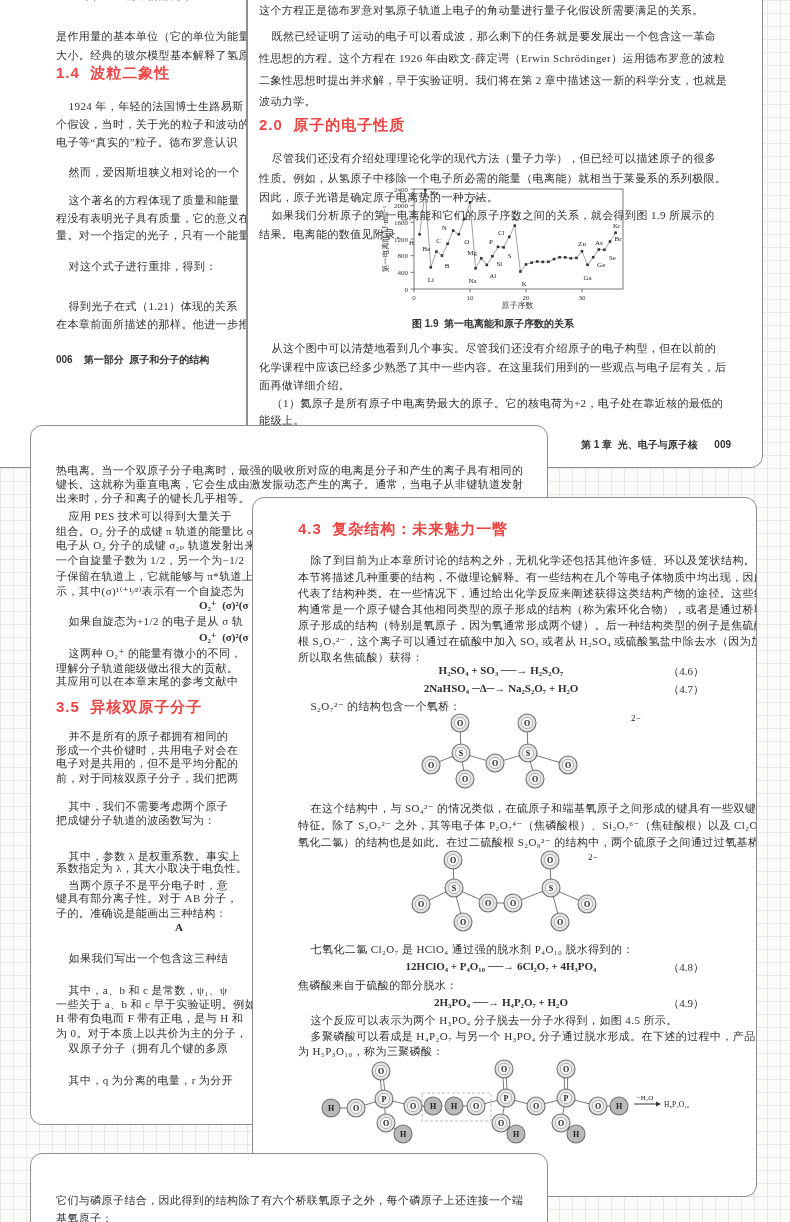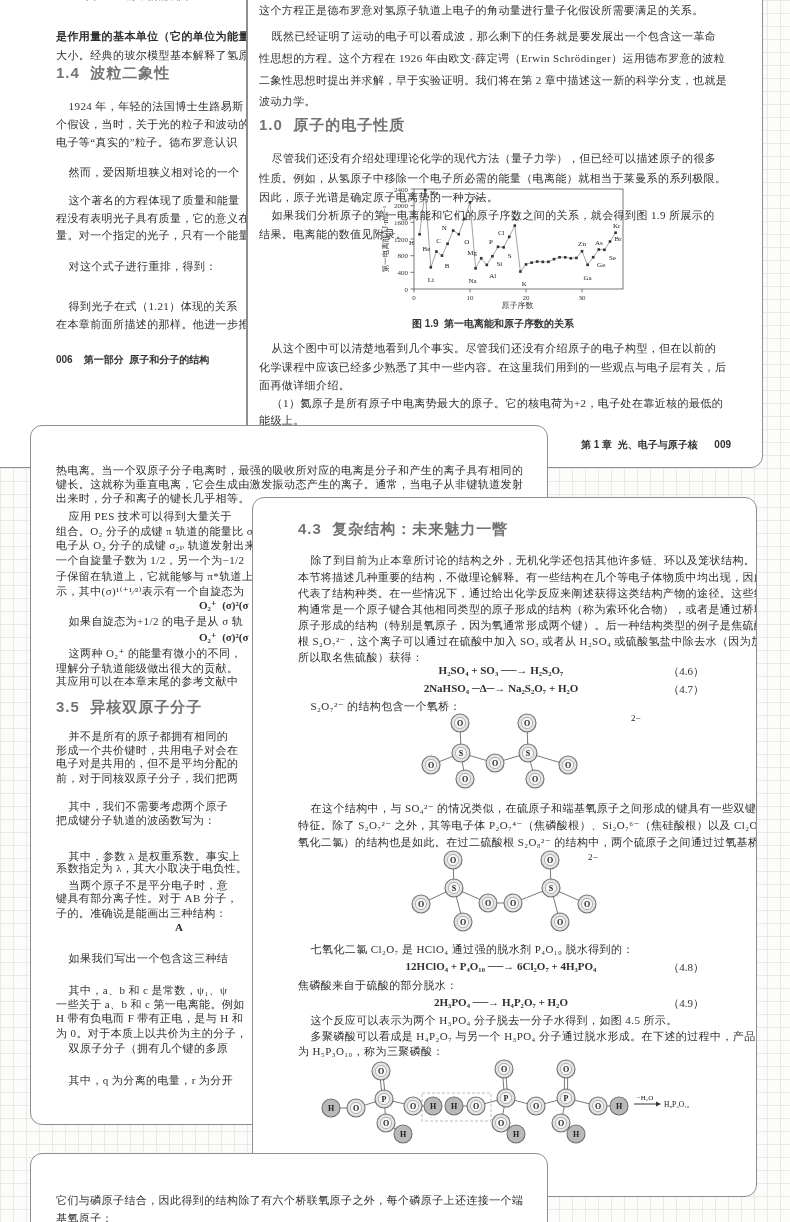--- a/index.html
+++ b/index.html
@@ -10,32 +10,32 @@
                      linear-gradient(90deg,#ebe9e5 1px,transparent 1px);
     background-size:13px 13px;
     font-family:"Liberation Serif","DejaVu Serif",serif;
   }
   .card{position:absolute;background:#ffffff;border:1px solid #8b8e92;border-radius:12px;box-sizing:border-box;overflow:hidden}
   .blk{position:absolute;white-space:pre;color:#2f2f2f}
   .l{font:11px "Liberation Serif","DejaVu Serif",serif;letter-spacing:.4px}
   .feq{font:11px "Liberation Serif","DejaVu Serif",serif;font-weight:600}
   .eq{font:11px "Liberation Serif","DejaVu Serif",serif;font-weight:600;text-align:center}
   .eq .eqnum{position:absolute;right:0;font-weight:400}
-  .h{font:bold 15px "Liberation Sans","DejaVu Sans",sans-serif;color:#737373;letter-spacing:1px}
+  .h{font:bold 15px "Liberation Sans","DejaVu Sans",sans-serif;color:#ef4444;letter-spacing:1px}
   .cap,.ft,.hdr{font:bold 10px "Liberation Sans","DejaVu Sans",sans-serif;color:#333}
   .capc{text-align:center}
   svg{position:absolute}
   svg text{font-family:"Liberation Serif","DejaVu Serif",serif}
 </style>
 </head>
 <body>
 
 <div class="card" style="left:-270px;top:-40px;width:517px;height:508px;z-index:1">
     <div class="blk cap" style="left: 355px; top: 28px;">图 1.8  氢原子的能级图</div>
-    <div class="blk l" style="left: 325px; top: 68px; font-weight: bold;">是作用量的基本单位（它的单位为能量</div>
+    <div class="blk l" style="left: 325px; top: 68px;">是作用量的基本单位（它的单位为能量</div>
     <div class="blk l" style="left: 325px; top: 87px;">大小。经典的玻尔模型基本解释了氢原</div>
     <div class="blk h" style="left: 325px; top: 103px;">1.4  波粒二象性</div>
     <div class="blk l" style="left: 325px; top: 138px;">    1924 年，年轻的法国博士生路易斯</div>
     <div class="blk l" style="left: 325px; top: 156px;">个假设，当时，关于光的粒子和波动的</div>
     <div class="blk l" style="left: 325px; top: 174px;">电子等“真实的”粒子。德布罗意认识</div>
     <div class="blk l" style="left: 325px; top: 204px;">    然而，爱因斯坦狭义相对论的一个</div>
     <div class="blk l" style="left: 325px; top: 232px;">    这个著名的方程体现了质量和能量</div>
     <div class="blk l" style="left: 325px; top: 250px;">程没有表明光子具有质量，它的意义在</div>
     <div class="blk l" style="left: 325px; top: 267px;">量。对一个指定的光子，只有一个能量</div>
     <div class="blk l" style="left: 325px; top: 298px;">    对这个式子进行重排，得到：</div>
@@ -133,21 +133,21 @@
       <rect x="260.7" y="53.2" width="2.6" height="2.6" fill="#333"></rect>
       <text x="270" y="53.5" text-anchor="middle" font-size="7" fill="#222">Br</text>
       <rect x="266.3" y="44.40833333333334" width="2.6" height="2.6" fill="#333"></rect>
       <text x="268.6" y="40.708333333333336" text-anchor="middle" font-size="7" fill="#222">Kr</text>
     </svg>
 <div class="blk l" style="left: 11px; top: 42px;">这个方程正是德布罗意对氢原子轨道上电子的角动量进行量子化假设所需要满足的关系。</div>
     <div class="blk l" style="left: 11px; top: 68px;">    既然已经证明了运动的电子可以看成波，那么剩下的任务就是要发展出一个包含这一革命</div>
     <div class="blk l" style="left: 11px; top: 90px;">性思想的方程。这个方程在 1926 年由欧文·薛定谔（Erwin Schrödinger）运用德布罗意的波粒</div>
     <div class="blk l" style="left: 11px; top: 112px;">二象性思想时提出并求解，早于实验证明。我们将在第 2 章中描述这一新的科学分支，也就是</div>
     <div class="blk l" style="left: 11px; top: 133px;">波动力学。</div>
-    <div class="blk h" style="left: 11px; top: 155px;">1.0  原子的电子性质</div>
+    <div class="blk h" style="left: 11px; top: 155px;">2.0  原子的电子性质</div>
     <div class="blk l" style="left: 11px; top: 190px;">    尽管我们还没有介绍处理理论化学的现代方法（量子力学），但已经可以描述原子的很多</div>
     <div class="blk l" style="left: 11px; top: 210px;">性质。例如，从氢原子中移除一个电子所必需的能量（电离能）就相当于莱曼系的系列极限。</div>
     <div class="blk l" style="left: 11px; top: 229px;">因此，原子光谱是确定原子电离势的一种方法。</div>
     <div class="blk l" style="left: 11px; top: 247px;">    如果我们分析原子的第一电离能和它们的原子序数之间的关系，就会得到图 1.9 所展示的</div>
     <div class="blk l" style="left: 11px; top: 266px;">结果。电离能的数值见附录。</div>
     <div class="blk cap capc" style="left: 100px; top: 356px; width: 290px;">图 1.9  第一电离能和原子序数的关系</div>
     <div class="blk l" style="left: 11px; top: 380px;">    从这个图中可以清楚地看到几个事实。尽管我们还没有介绍原子的电子构型，但在以前的</div>
     <div class="blk l" style="left: 11px; top: 399px;">化学课程中应该已经多少熟悉了其中一些内容。在这里我们用到的一些观点与电子层有关，后</div>
     <div class="blk l" style="left: 11px; top: 417px;">面再做详细介绍。</div>
     <div class="blk l" style="left: 11px; top: 435px;">    （1）氦原子是所有原子中电离势最大的原子。它的核电荷为+2，电子处在靠近核的最低的</div>
@@ -179,21 +179,21 @@
     <div class="blk l" style="left: 25px; top: 373px;">    其中，我们不需要考虑两个原子</div>
     <div class="blk l" style="left: 25px; top: 387px;">把成键分子轨道的波函数写为：</div>
     <div class="blk l" style="left: 25px; top: 423px;">    其中，参数 λ 是权重系数。事实上</div>
     <div class="blk l" style="left: 25px; top: 435px;">系数指定为 λ，其大小取决于电负性。</div>
     <div class="blk l" style="left: 25px; top: 452px;">    当两个原子不是平分电子时，意</div>
     <div class="blk l" style="left: 25px; top: 465px;">键具有部分离子性。对于 AB 分子，</div>
     <div class="blk l" style="left: 25px; top: 480px;">子的。准确说是能画出三种结构：</div>
     <div class="blk feq" style="left: 144px; top: 495px;">A</div>
     <div class="blk l" style="left: 25px; top: 525px;">    如果我们写出一个包含这三种结</div>
     <div class="blk l" style="left: 25px; top: 557px;">    其中，a、b 和 c 是常数，ψ₁、ψ</div>
-    <div class="blk l" style="left: 25px; top: 571px;">一些关于 a、b 和 c 第一电离能。例如</div>
+    <div class="blk l" style="left: 25px; top: 571px;">一些关于 a、b 和 c 早于实验证明。例如</div>
     <div class="blk l" style="left: 25px; top: 585px;">H 带有负电而 F 带有正电，是与 H 和</div>
     <div class="blk l" style="left: 25px; top: 600px;">为 0。对于本质上以共价为主的分子，</div>
     <div class="blk l" style="left: 25px; top: 615px;">    双原子分子（拥有几个键的多原</div>
     <div class="blk l" style="left: 25px; top: 647px;">    其中，q 为分离的电量，r 为分开</div>
   </div>
 
 <div class="card" style="left:252px;top:497px;width:505px;height:700px;z-index:4">
   <svg class="mol" style="left:140px;top:205px" width="280" height="95" viewBox="0 0 280 95">
       <line x1="68" y1="50" x2="67" y2="20" stroke="#777" stroke-width="1"></line>
       <line x1="68" y1="50" x2="38" y2="62" stroke="#777" stroke-width="1"></line>

